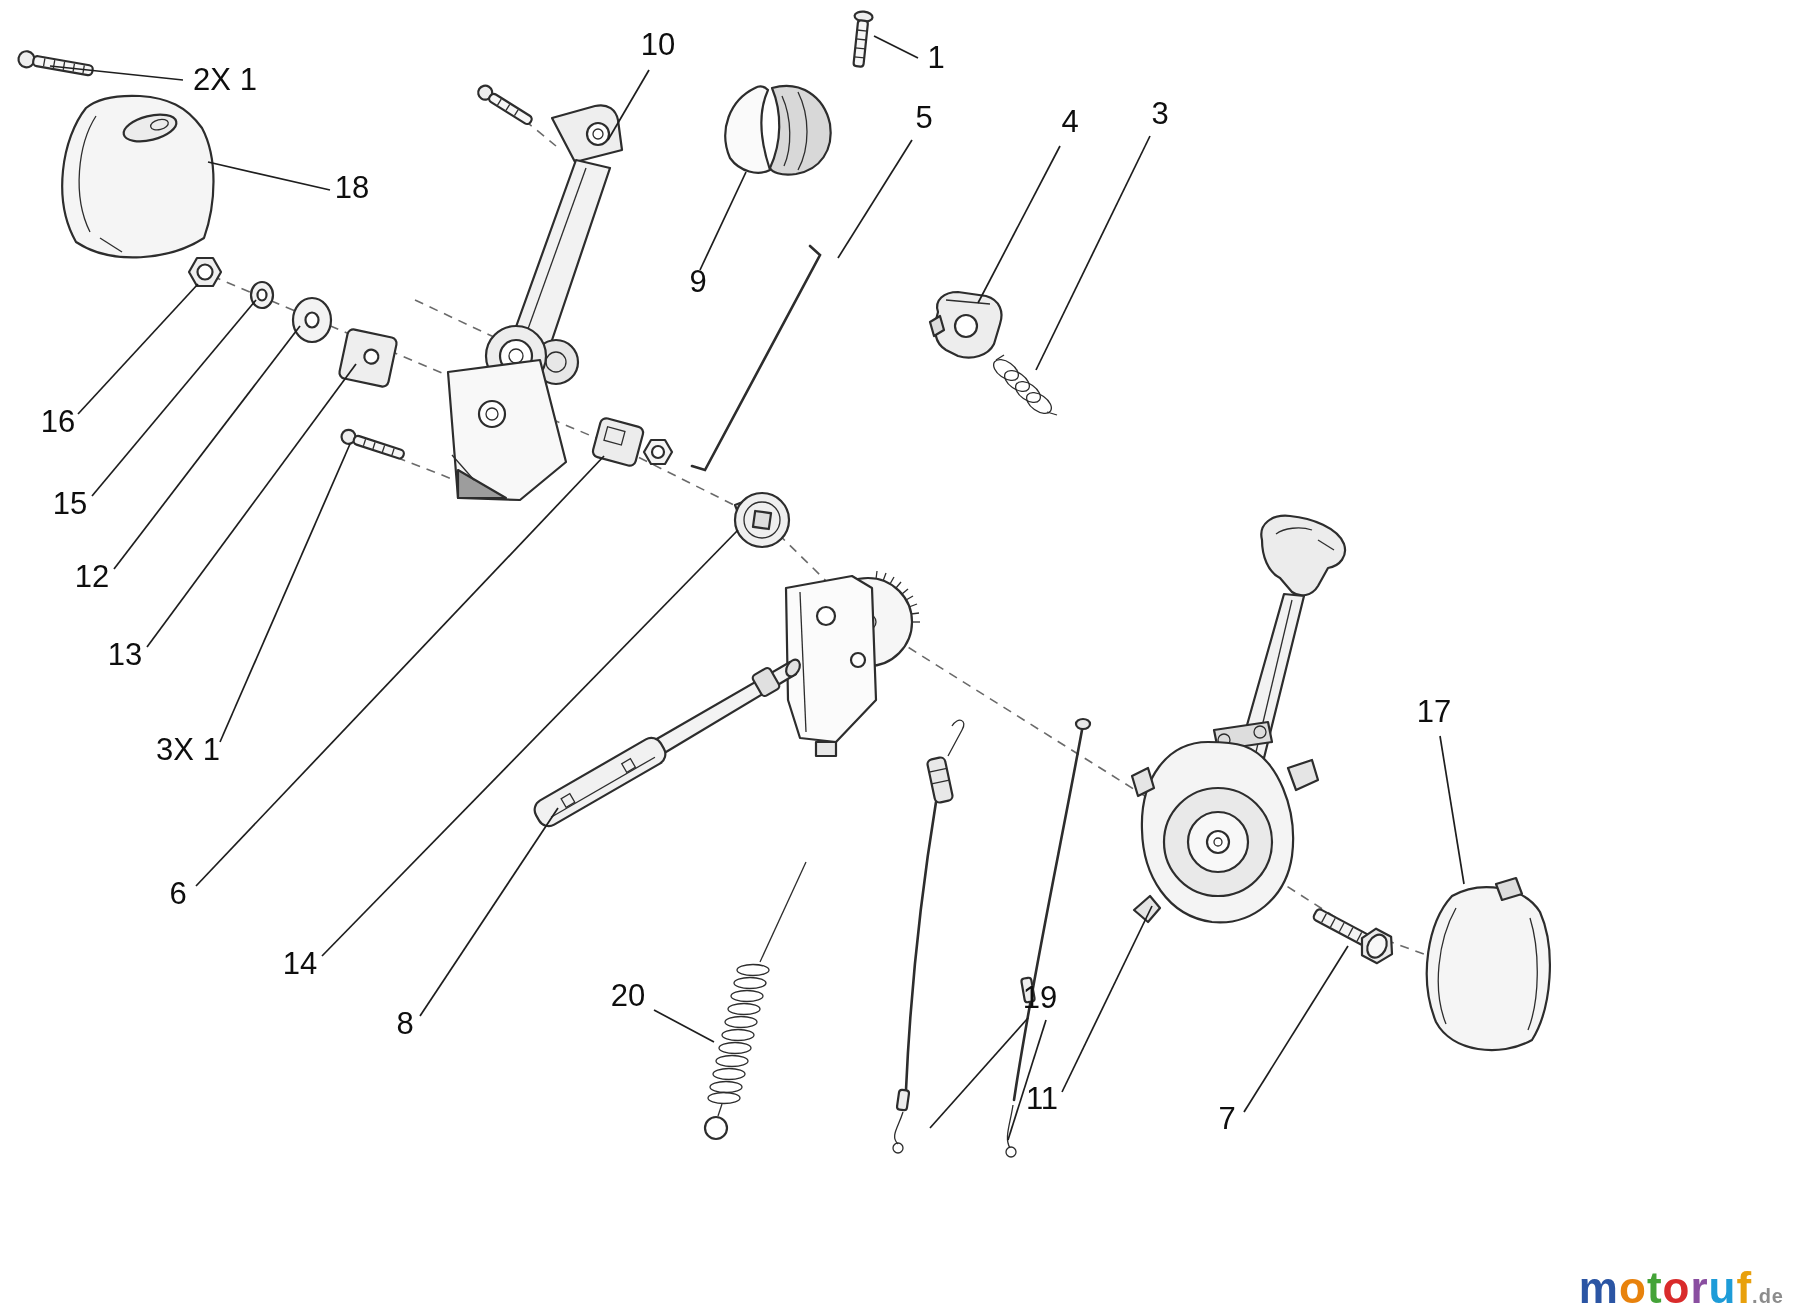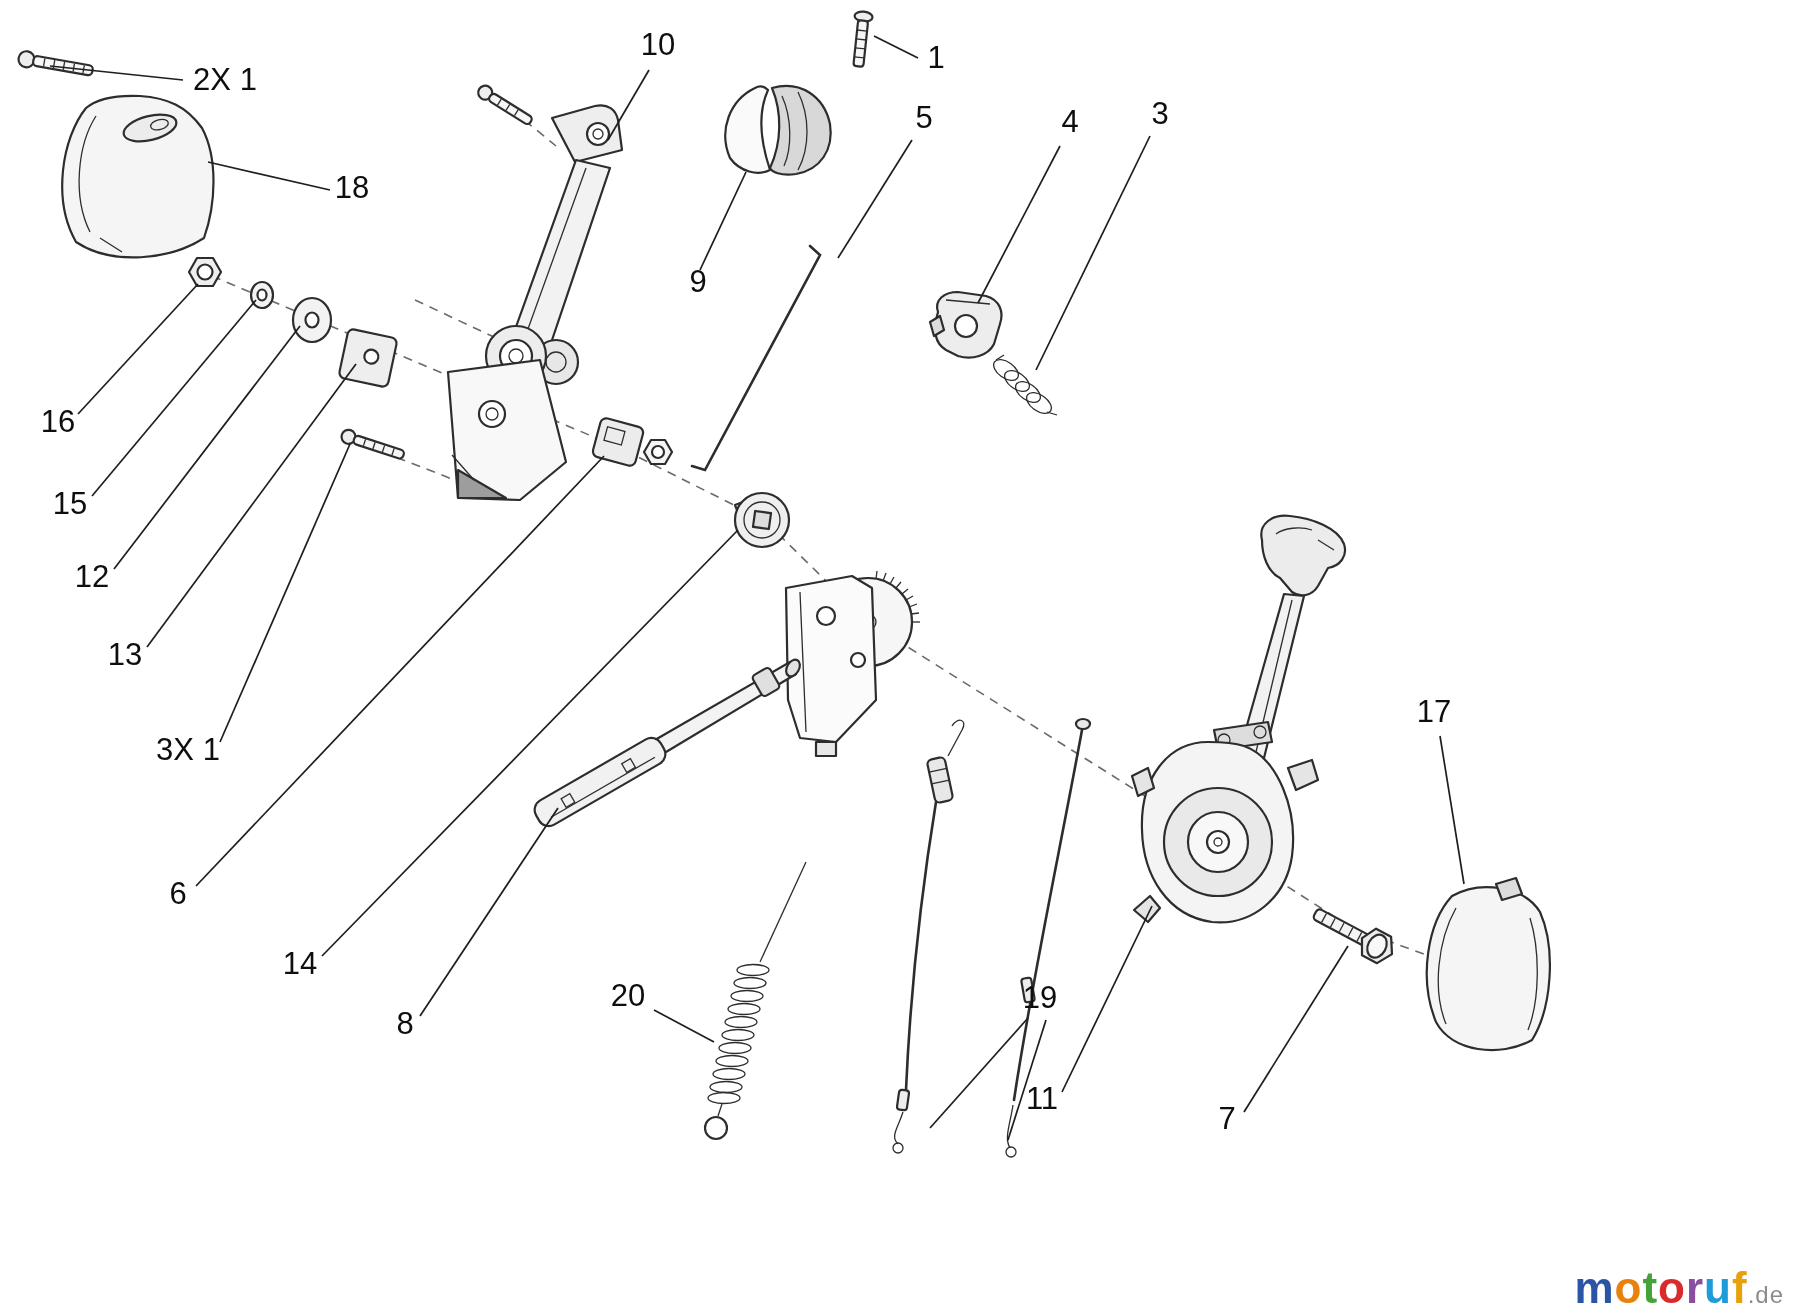--- a/index.html
+++ b/index.html
@@ -7,21 +7,21 @@
        font-family:"Liberation Sans",sans-serif;}
   svg{position:absolute;left:0;top:0;}
   .axis{stroke:#6a6a6a;stroke-width:1.6;stroke-dasharray:9 7;fill:none;}
   .ld{stroke:#1e1e1e;stroke-width:1.7;fill:none;}
   .o{stroke:#2d2d2d;stroke-width:2.2;stroke-linejoin:round;stroke-linecap:round;}
   .thin{stroke:#2d2d2d;stroke-width:1.3;fill:none;}
   .wire{stroke:#2d2d2d;stroke-width:2.6;fill:none;stroke-linecap:round;}
   text.callout{font-family:"Liberation Sans",sans-serif;font-size:31px;fill:#0e0e0e;}
   .watermark{position:absolute;right:16px;bottom:6px;font-weight:bold;
              font-size:44px;letter-spacing:1px;line-height:1;}
-  .watermark .wm-suffix{font-size:24px;font-weight:normal;}
+  .watermark .wm-suffix{font-size:20px;font-weight:bold;}
 </style>
 </head>
 <body>
 
 <svg viewBox="0 0 1800 1316" width="1800" height="1316">
 
   <g>
     <polyline class="axis" points="212,276 620,448 764,520 868,622"></polyline>
     <polyline class="axis" points="868,622 1218,842 1352,928 1468,970"></polyline>
     <line class="axis" x1="415" y1="300" x2="560" y2="368"></line>

